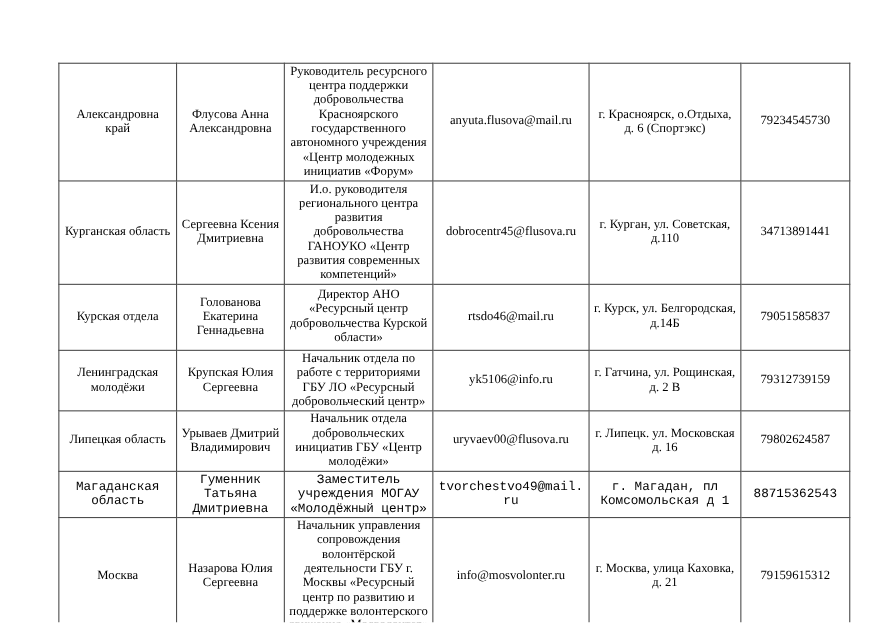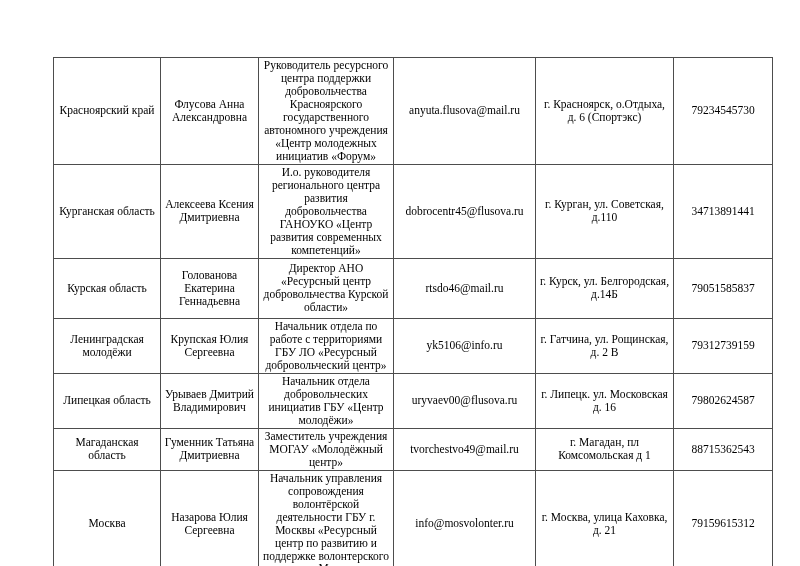--- a/index.html
+++ b/index.html
@@ -32,55 +32,55 @@
     vertical-align: middle;
     padding: 1px 3px;
     word-wrap: break-word;
     overflow: hidden;
   }
   tr.row-0 { height: 103px; }
   tr.row-1 { height: 76px; }
   tr.row-2 { height: 60px; }
   tr.row-3 { height: 54px; }
   tr.row-4 { height: 48px; }
-  tr.row-5 { height: 40px; }
+  tr.row-5 { height: 40px; font-family: Liberation Mono, monospace; }
   tr.row-6 { height: 105px; }
 </style>
 </head>
 <body>
 
 <div class="page">
   <table class="contacts-table">
     <colgroup>
       <col style="width:107px">
       <col style="width:98px">
       <col style="width:135px">
       <col style="width:142px">
       <col style="width:138px">
       <col style="width:99px">
     </colgroup>
     <tbody>
       <tr class="row-0">
-        <td>Красноярский край</td>
+        <td>Александровна край</td>
         <td>Флусова Анна Александровна</td>
         <td>Руководитель ресурсного центра поддержки добровольчества Красноярского государственного автономного учреждения «Центр молодежных инициатив «Форум»</td>
         <td>anyuta.flusova@mail.ru</td>
         <td>г. Красноярск, о.Отдыха, д. 6 (Спортэкс)</td>
         <td>79234545730</td>
       </tr>
       <tr class="row-1">
         <td>Курганская область</td>
-        <td>Алексеева Ксения Дмитриевна</td>
+        <td>Сергеевна Ксения Дмитриевна</td>
         <td>И.о. руководителя регионального центра развития добровольчества ГАНОУКО «Центр развития современных компетенций»</td>
         <td>dobrocentr45@flusova.ru</td>
         <td>г. Курган, ул. Советская, д.110</td>
         <td>34713891441</td>
       </tr>
       <tr class="row-2">
-        <td>Курская область</td>
+        <td>Курская отдела</td>
         <td>Голованова Екатерина Геннадьевна</td>
         <td>Директор АНО «Ресурсный центр добровольчества Курской области»</td>
         <td>rtsdo46@mail.ru</td>
         <td>г. Курск, ул. Белгородская, д.14Б</td>
         <td>79051585837</td>
       </tr>
       <tr class="row-3">
         <td>Ленинградская молодёжи</td>
         <td>Крупская Юлия Сергеевна</td>
         <td>Начальник отдела по работе с территориями ГБУ ЛО «Ресурсный добровольческий центр»</td>

